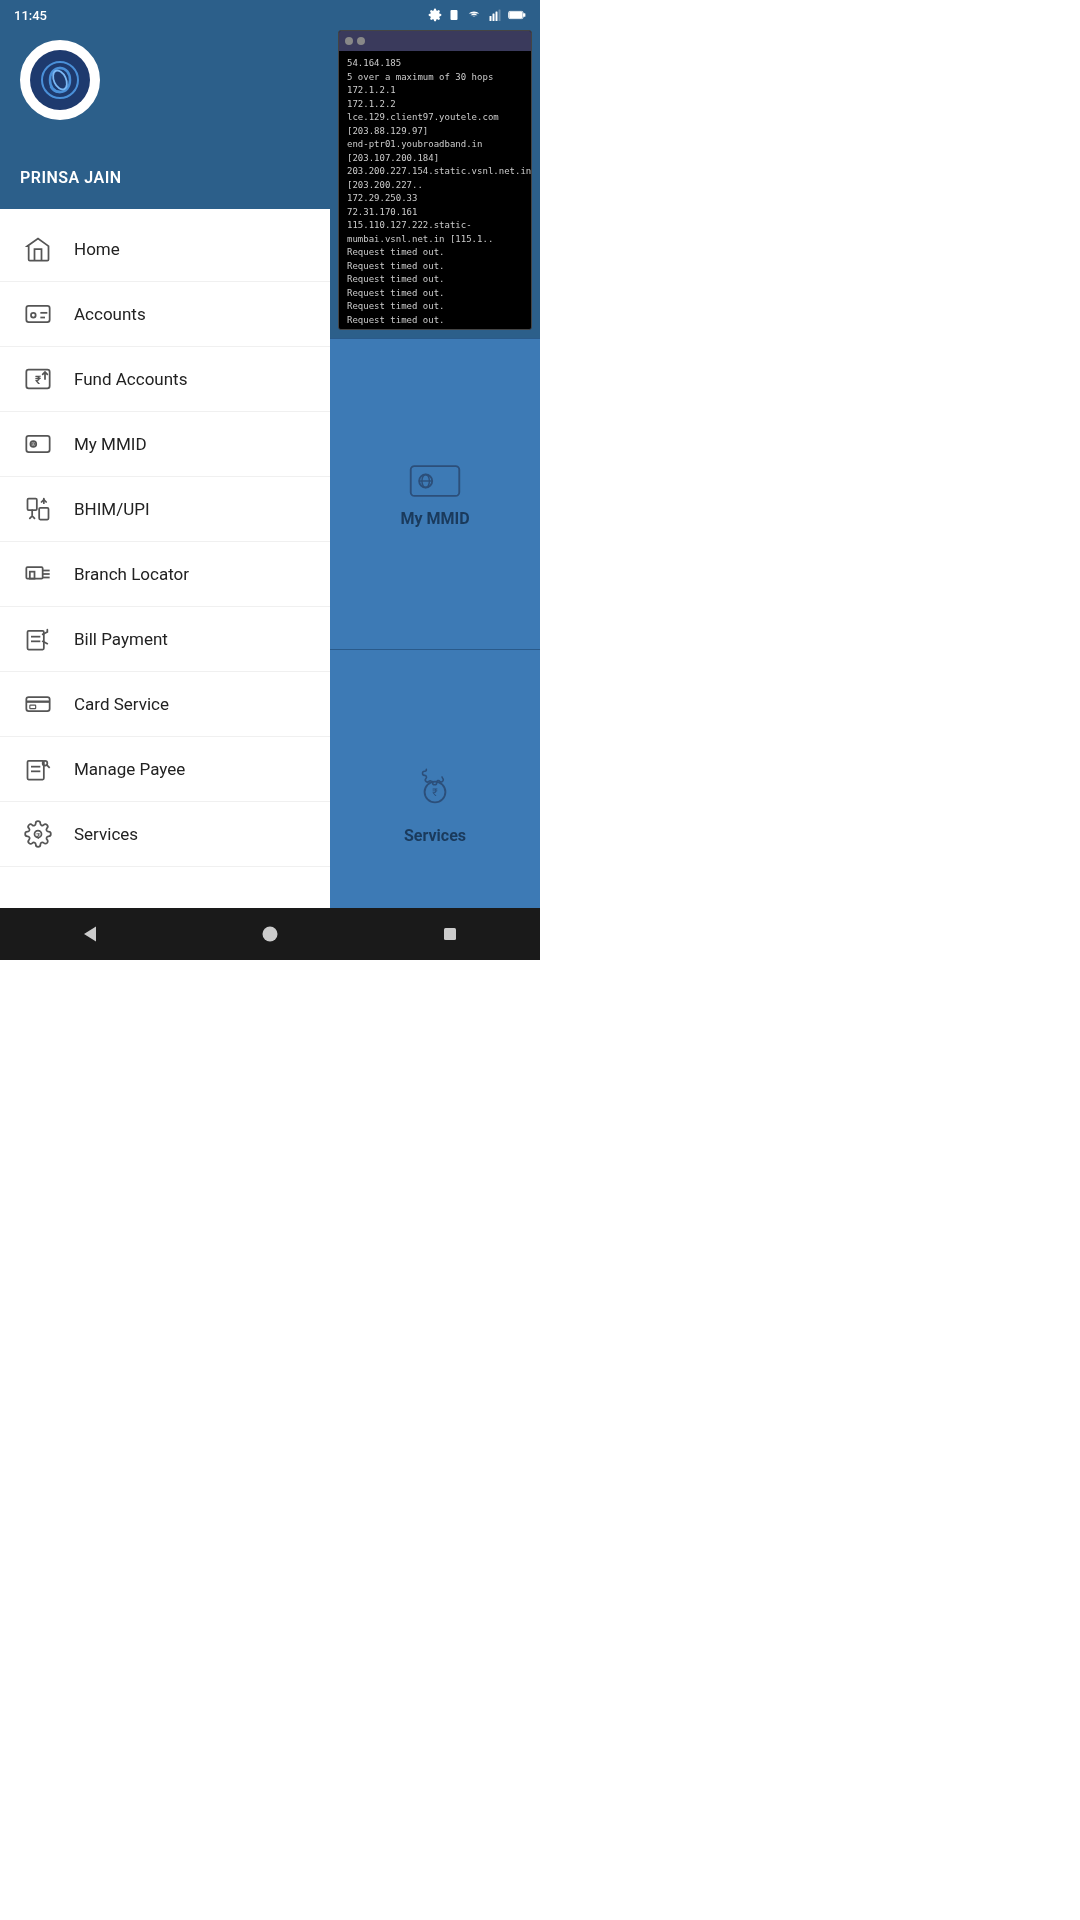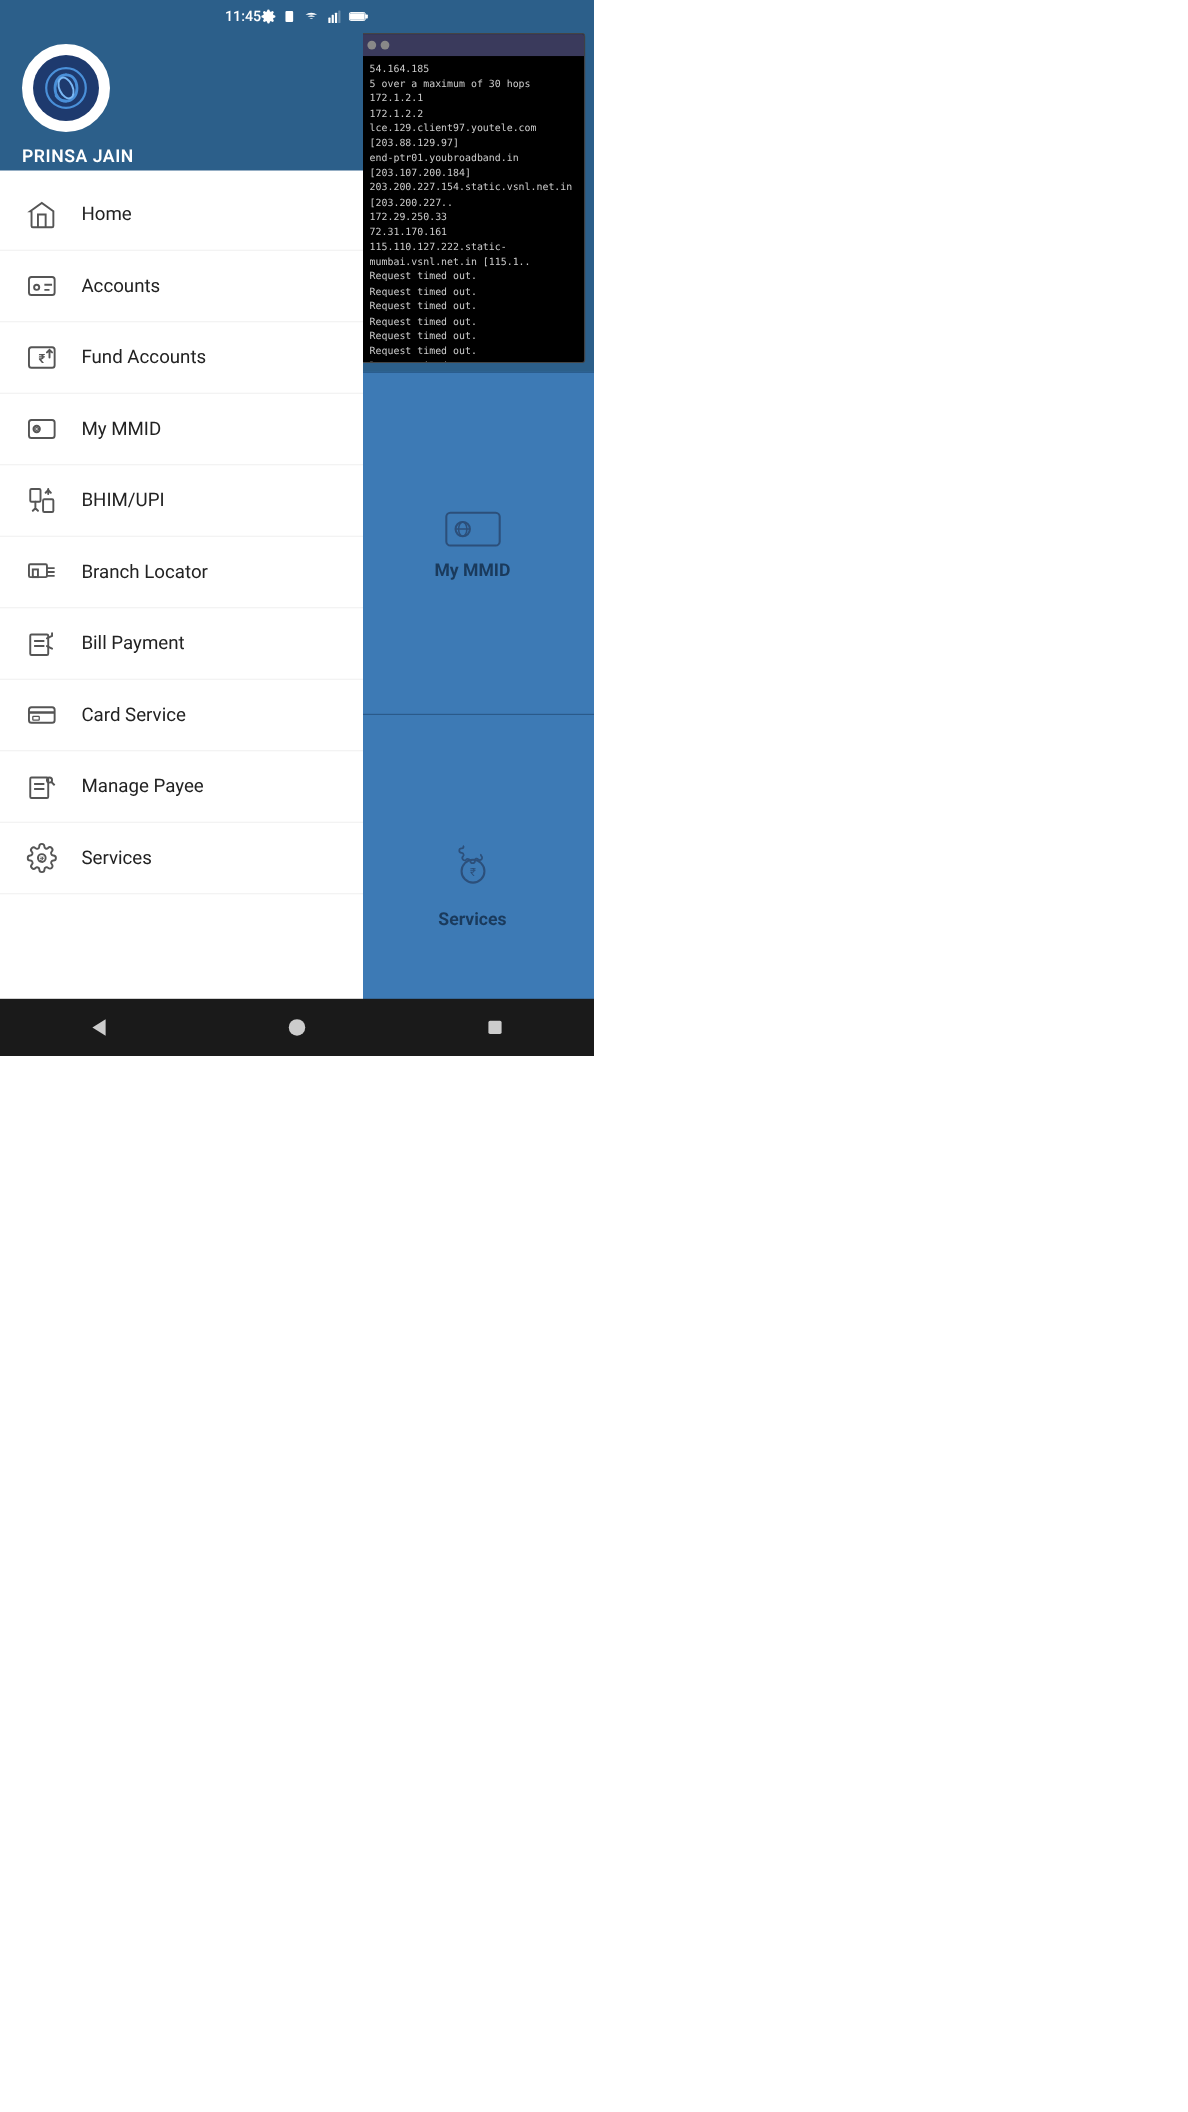--- a/index.html
+++ b/index.html
@@ -15,21 +15,21 @@
     }
 
     
     .status-bar {
       position: absolute;
       top: 0; left: 0; right: 0;
       height: 30px;
       background: #2c5f8a;
       display: flex;
       align-items: center;
-      justify-content: center;
+      justify-content: space-between;
       padding: 0 14px;
       z-index: 100;
     }
     .status-time {
       color: #fff;
       font-size: 13px;
       font-weight: 500;
     }
     .status-icons {
       display: flex;
@@ -48,24 +48,25 @@
       height: 960px;
       background: #fff;
       z-index: 10;
       display: flex;
       flex-direction: column;
     }
 
     
     .drawer-header {
       background: #2c5f8a;
-      padding: 40px 20px 4px 20px;
+      padding: 40px 20px 22px 20px;
       display: flex;
       flex-direction: column;
       align-items: flex-start;
+      gap: 36px;
     }
     .avatar-circle {
       width: 80px;
       height: 80px;
       border-radius: 50%;
       background: #fff;
       border: 3px solid #fff;
       display: flex;
       align-items: center;
       justify-content: center;
@@ -119,21 +120,21 @@
     }
     .nav-label {
       font-size: 17px;
       color: #222;
       font-weight: 400;
     }
 
     
     .right-panel {
       position: absolute;
-      top: 0; left: 319px; right: 0;
+      top: 0; left: 330px; right: 0;
       height: 960px;
       background: #2c5f8a;
       display: flex;
       flex-direction: column;
       z-index: 5;
     }
 
     
     .terminal-window {
       background: #1a1a2e;

